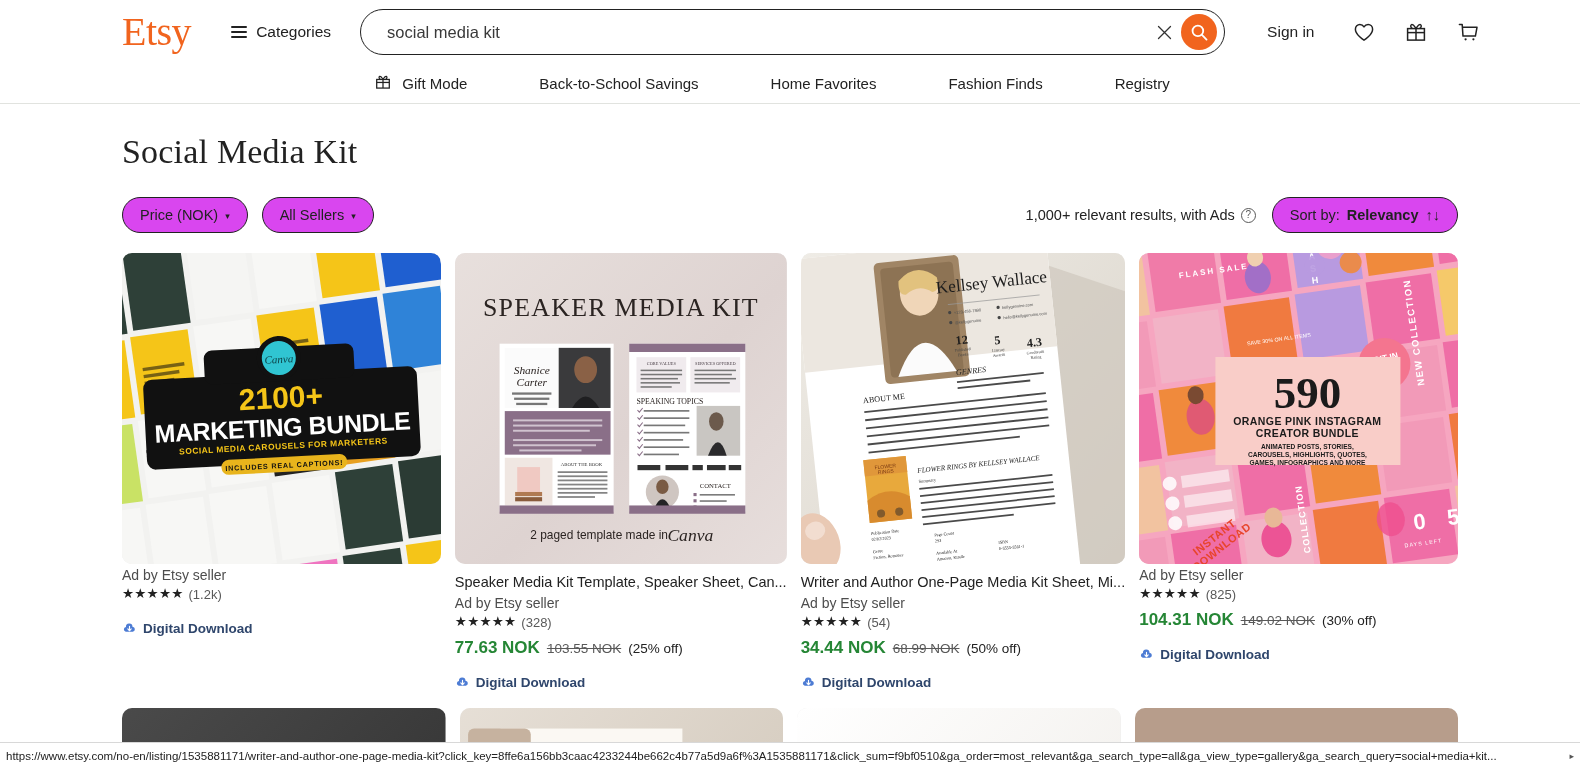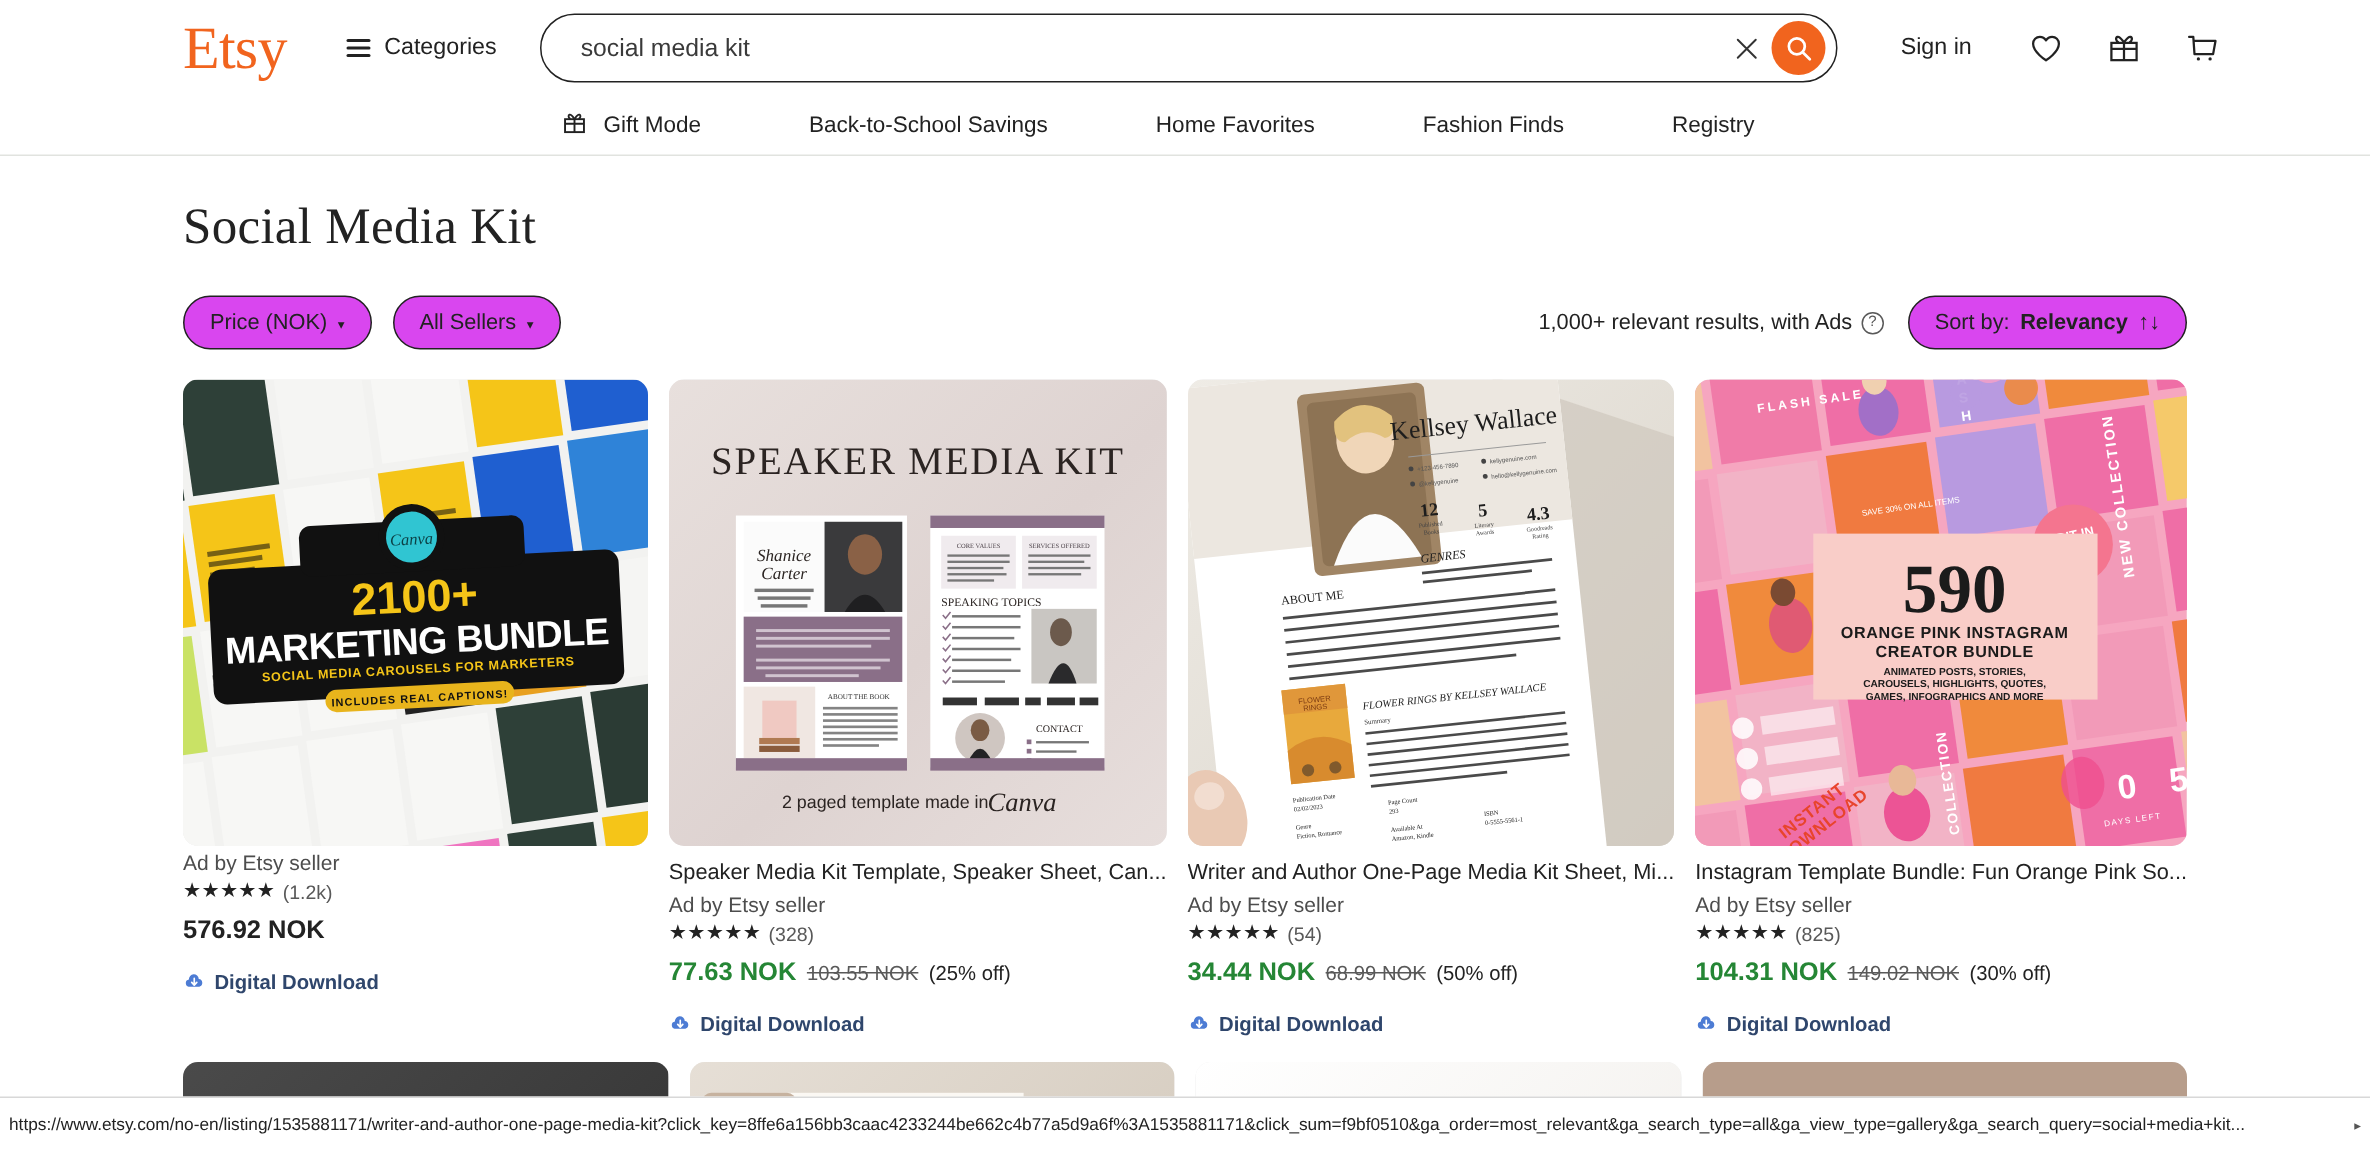--- a/index.html
+++ b/index.html
@@ -224,21 +224,21 @@
   .dl-icon {
     width: 15px; height: 15px; flex: 0 0 15px;
     display:flex; align-items:center; justify-content:center;
   }
 
   
   .statusbar {
     position: absolute;
     left: 0; bottom: 0;
     width: 100%;
-    height: 37px;
+    height: 26px;
     background: #ffffff;
     border-top: 1px solid #d8d8d8;
     display: flex;
     align-items: center;
     font-size: 11.5px;
     color: #222;
     padding: 0 6px;
     font-family: "Liberation Sans", sans-serif;
     overflow: hidden;
     white-space: nowrap;
@@ -443,23 +443,20 @@
               <rect x="97" y="204" width="126" height="15" rx="7.5" fill="#e8b41c"></rect>
               <text x="160" y="215" text-anchor="middle" font-family="Liberation Sans, sans-serif" font-size="7.2" font-weight="bold" fill="#111" letter-spacing="0.8">INCLUDES REAL CAPTIONS!</text>
             </g>
           </g>
         </svg>
       </div>
       <div class="card-ad">Ad by Etsy seller</div>
       <div class="card-rating">
         <span class="stars">★★★★★</span>
         <span class="review-count">(1.2k)</span>
-      </div>
-      <div class="card-price">
-        <span class="price-now">576.92 NOK</span>
       </div>
       <div class="dl">
         <span class="dl-icon">
           <svg width="15" height="15" viewBox="0 0 16 16" aria-hidden="true">
             <path d="M4 11.5 a2.6 2.6 0 0 1 .2-5.1 A3.2 3.2 0 0 1 11.2 6 a2.8 2.8 0 0 1 .4 5.5 Z" fill="#4D7CD4"></path>
             <path d="M8 5.6 L8 10.3 M6.2 8.5 L8 10.4 L9.8 8.5" stroke="#fff" stroke-width="1.2" fill="none" stroke-linecap="round" stroke-linejoin="round"></path>
           </svg>
         </span>
         <span>Digital Download</span>
       </div>
@@ -806,21 +803,20 @@
 
           <rect x="77" y="104" width="185" height="108" fill="#f9cdc8"></rect>
           <text x="169" y="155" text-anchor="middle" font-family="Liberation Serif, serif" font-size="45" font-weight="bold" fill="#1b1b1b">590</text>
           <text x="169" y="172" text-anchor="middle" font-family="Liberation Sans, sans-serif" font-size="10.5" font-weight="bold" fill="#1b1b1b" letter-spacing="0.4">ORANGE PINK INSTAGRAM</text>
           <text x="169" y="184" text-anchor="middle" font-family="Liberation Sans, sans-serif" font-size="10.5" font-weight="bold" fill="#1b1b1b" letter-spacing="0.4">CREATOR BUNDLE</text>
           <text x="169" y="196" text-anchor="middle" font-family="Liberation Sans, sans-serif" font-size="6.6" font-weight="bold" fill="#1b1b1b">ANIMATED POSTS, STORIES,</text>
           <text x="169" y="204" text-anchor="middle" font-family="Liberation Sans, sans-serif" font-size="6.6" font-weight="bold" fill="#1b1b1b">CAROUSELS, HIGHLIGHTS, QUOTES,</text>
           <text x="169" y="212" text-anchor="middle" font-family="Liberation Sans, sans-serif" font-size="6.6" font-weight="bold" fill="#1b1b1b">GAMES, INFOGRAPHICS AND MORE</text>
         </svg>
       </div>
-      <div class="card-title">Instagram Template Bundle: Fun Orange Pink So...</div>
       <div class="card-ad">Ad by Etsy seller</div>
       <div class="card-rating">
         <span class="stars">★★★★★</span>
         <span class="review-count">(825)</span>
       </div>
       <div class="card-price">
         <span class="price-now sale">104.31 NOK</span>
         <span class="price-was">149.02 NOK</span>
         <span class="price-off">(30% off)</span>
       </div>

